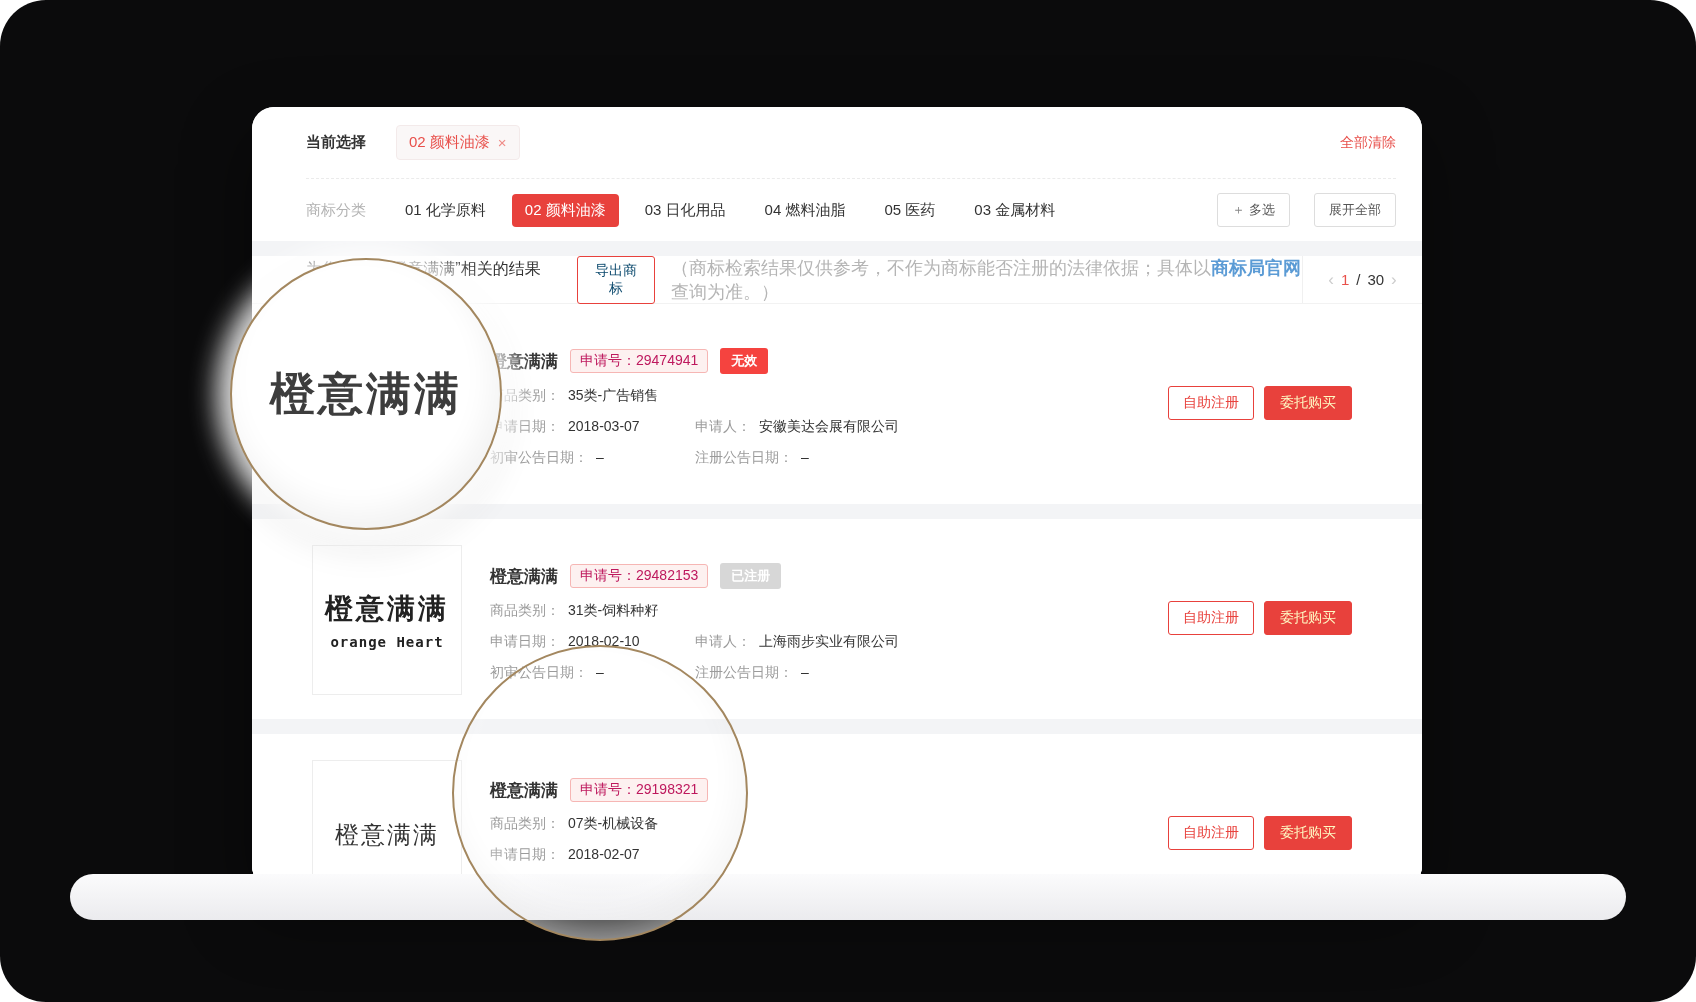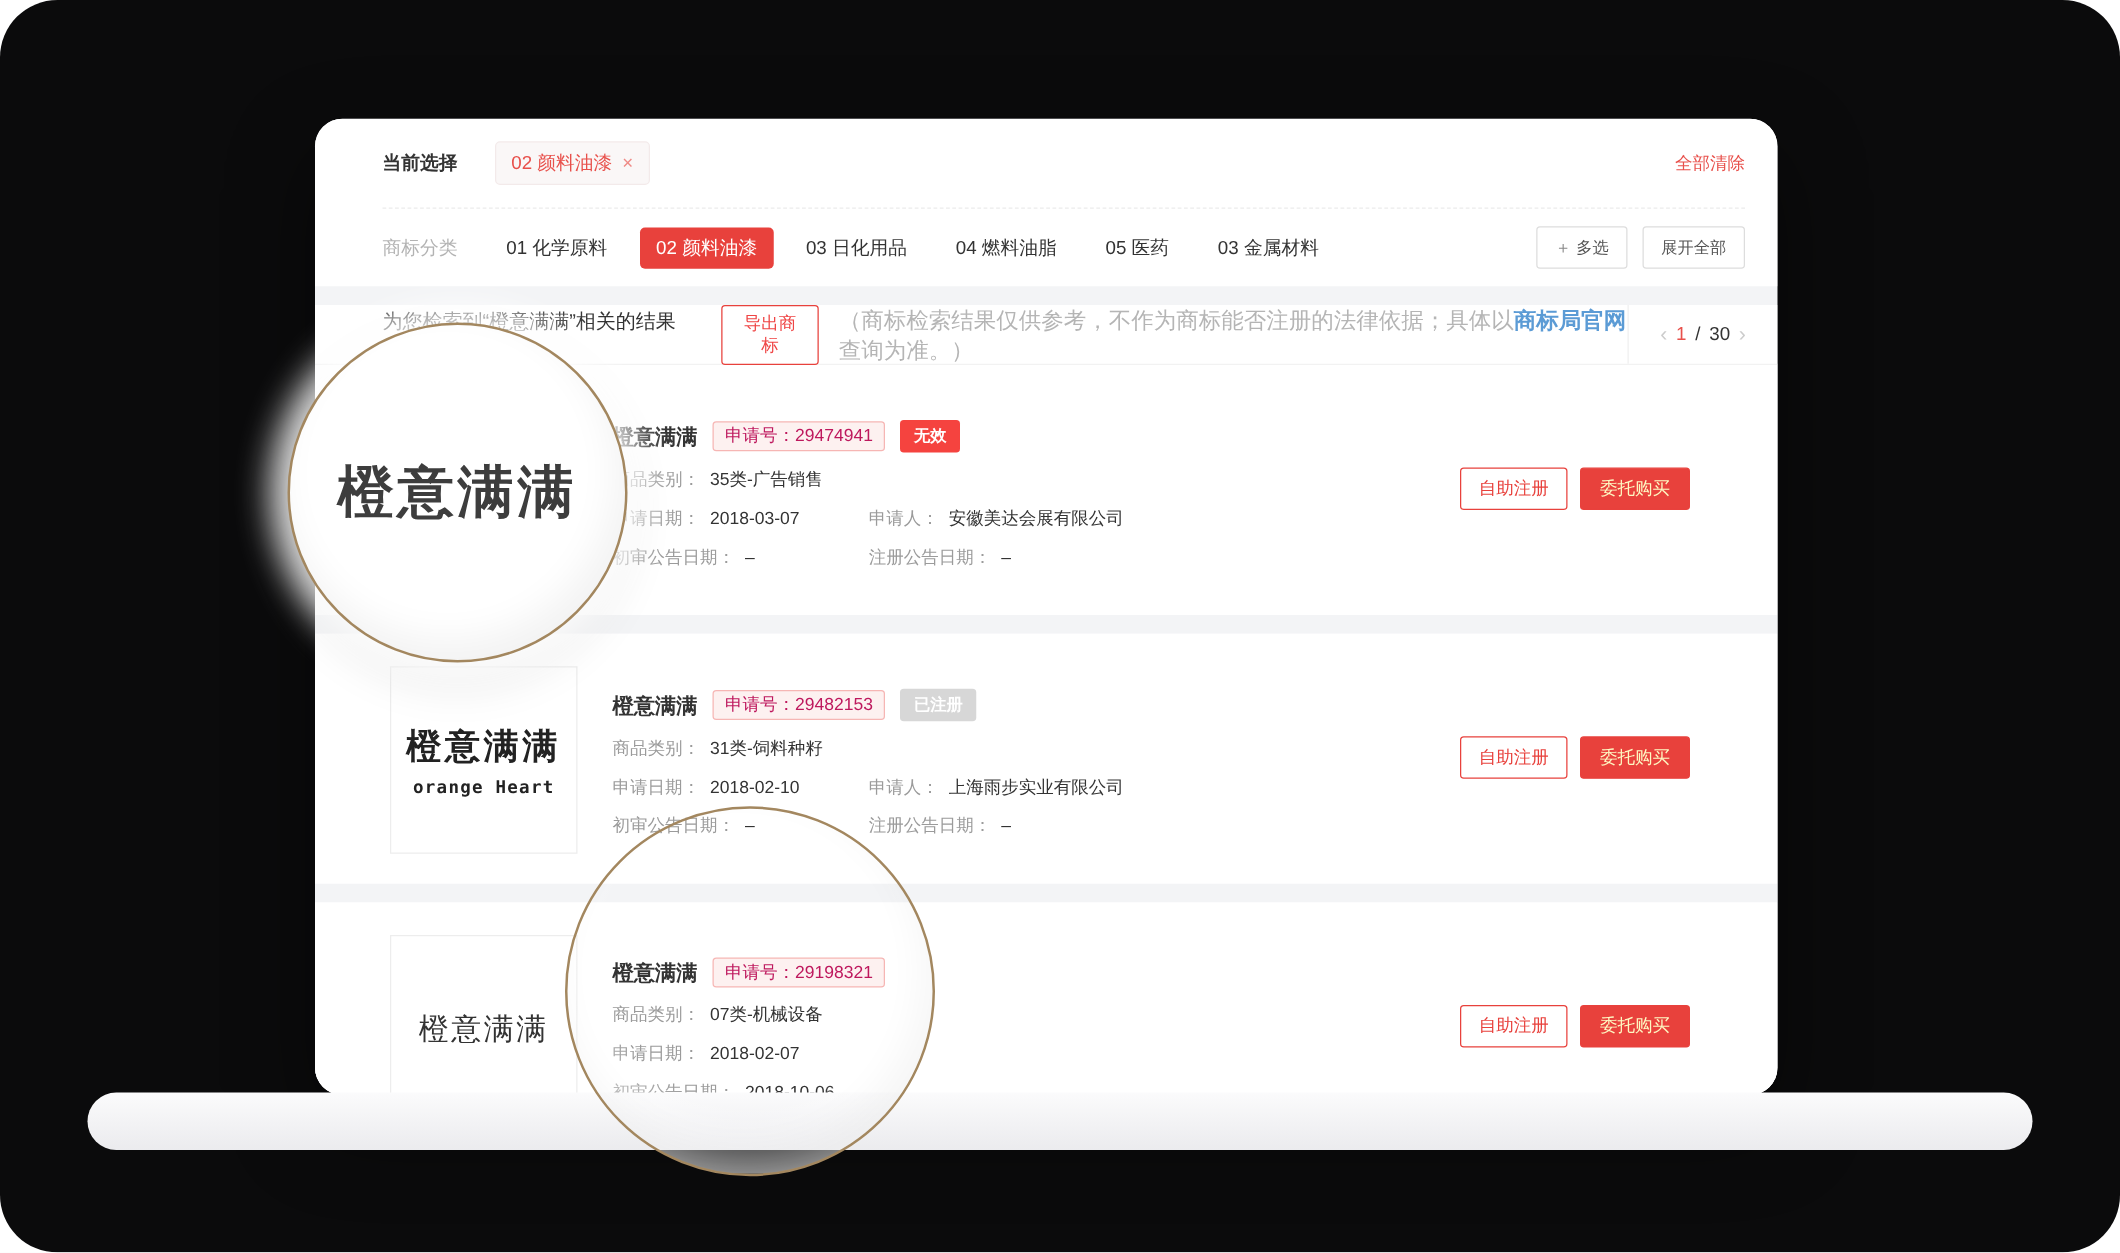--- a/index.html
+++ b/index.html
@@ -2,52 +2,52 @@
 <html><head>
 <meta charset="utf-8">
 <style>
   * { margin:0; padding:0; box-sizing:border-box; }
   html,body { background:#fff; }
   .stage { position:relative; width:1696px; height:1002px; overflow:hidden;
            font-family:"Liberation Sans", sans-serif; background:#fff; }
   .bg-dark { position:absolute; inset:0; background:#0b0b0c; border-radius:46px; }
   .platform { position:absolute; left:70px; top:874px; width:1556px; height:46px;
               background:linear-gradient(#fbfbfc,#ebebee); border-radius:26px; z-index:3; }
-  .window { position:absolute; left:252px; top:95px; width:1170px; height:781px;
+  .window { position:absolute; left:252px; top:107px; width:1170px; height:781px;
             background:#f3f4f6; border-radius:22px; overflow:hidden; z-index:2;
             box-shadow:0 26px 70px rgba(0,0,0,0.45); }
 
   
   .filter-section { background:#fff; padding:0 26px 0 54px; }
   .filter-row { display:flex; align-items:center; height:72px; border-bottom:1px dashed #ebebeb; }
   .filter-label { font-size:15px; font-weight:600; color:#333; }
   .sel-tag { margin-left:30px; display:inline-flex; align-items:center; gap:8px;
              background:#faf7f7; border:1px solid #f3eaea; border-radius:4px;
              padding:7px 12px; font-size:15px; color:#e8504b; cursor:pointer; }
   .tag-close { color:#ef8a86; font-size:15px; }
   .clear-all { margin-left:auto; color:#e8504b; font-size:14px; text-decoration:none; cursor:pointer;font-family:Liberation Serif, serif; }
 
   .category-row { display:flex; align-items:center; height:62px; }
   .cat-label { color:#b3b3b3; font-size:15px; margin-right:26px; }
   .cat-item { font-size:15px; color:#333; margin-right:13px; padding:7px 13px; border-radius:4px;
               text-decoration:none; cursor:pointer; }
   .cat-item.selected { background:#e8413c; color:#fff; }
-  .cat-actions { margin-left:auto; display:flex; gap:12px;padding-left:12px; }
+  .cat-actions { margin-left:auto; display:flex; gap:24px;padding-left:12px; }
   .cat-btn { border:1px solid #ddd; color:#555; font-size:13px; padding:7px 14px;
              border-radius:3px; background:#fff; cursor:pointer; font-family:inherit; }
   .cat-btn .plus { margin-right:4px; color:#888; }
 
   
   .results-section { background:#fff; margin-top:15px; }
   .results-header { display:flex; align-items:stretch; height:48px; border-bottom:1px solid #f2f2f2;
                     padding-left:54px; }
   .rh-left { display:flex; align-items:center; flex:1; }
   .summary { font-size:16px; color:#333; }
   .summary .count { color:#f03f3f; }
-  .export-btn { margin-left:24px; border:1px solid #e8413c; color:#ef4444; background:#fff;
+  .export-btn { margin-left:24px; border:1px solid #e8413c; color:#0c4a6e; background:#fff;
                 font-size:14px; padding:5px 14px; border-radius:3px; cursor:pointer; font-family:inherit; }
   .disclaimer { margin-left:16px; font-size:18px; color:#b5b5b5; }
   .disclaimer a { color:#5b9bd5; text-decoration:none; font-weight:600; cursor:pointer; }
   .pagination { border-left:1px solid #f0f0f0; width:120px; display:flex; align-items:center;
                 justify-content:center; gap:7px; font-size:15px; color:#333; }
   .pg-chevron { color:#ccc; font-size:17px; cursor:pointer; }
   .pg-current { color:#e8504b; }
 
   .result-row { display:flex; padding:22px 70px 24px 60px; background:#fff; min-height:196px; }
   .row-gap { height:15px; background:#f3f4f6; }

